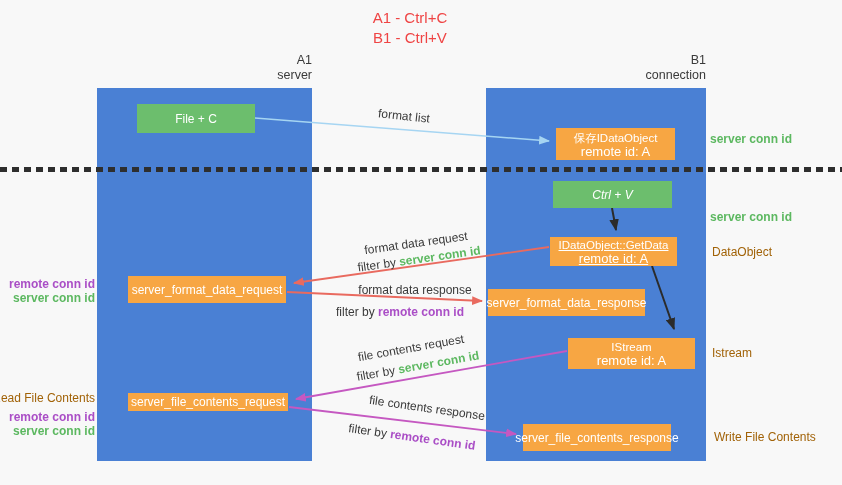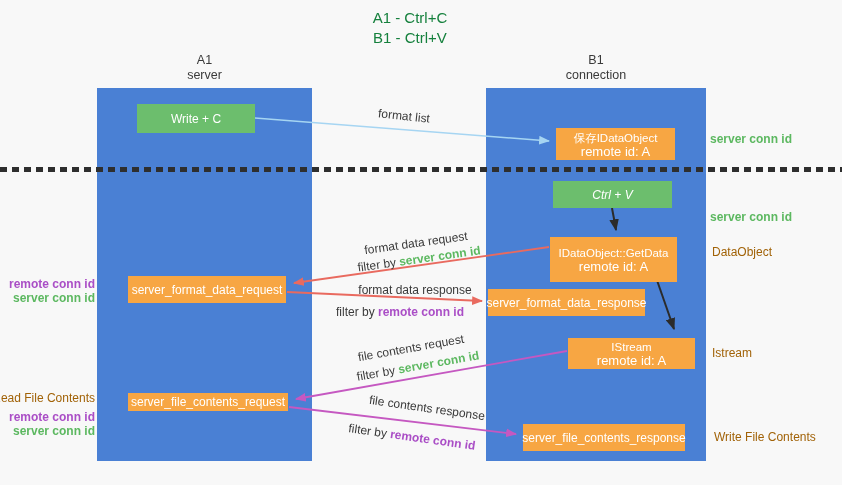--- a/index.html
+++ b/index.html
@@ -1,26 +1,26 @@
 <!DOCTYPE html>
 <html><head>
 <meta charset="utf-8">
 <style>
   html,body{margin:0;padding:0;}
   body{background:#f8f8f8;font-family:"Liberation Sans",sans-serif;}
   .canvas{position:relative;width:842px;height:485px;background:#f8f8f8;overflow:hidden;}
 
   .title{position:absolute;left:310px;top:8px;width:200px;text-align:center;
-         font-size:15px;line-height:20px;color:#15803d;}
+         font-size:15px;line-height:20px;color:#ef4444;}
 
   .lane{position:absolute;background:#4a80d4;}
   .lane-left{left:97px;top:88px;width:215px;height:373px;}
   .lane-right{left:486px;top:88px;width:220px;height:373px;}
 
-  .lane-header{position:absolute;top:53px;text-align:center;font-size:12.5px;
+  .lane-header{position:absolute;top:53px;text-align:right;font-size:12.5px;
                line-height:15px;color:#3a3a3a;}
   .lane-header.lh-left{left:97px;width:215px;}
   .lane-header.lh-right{left:486px;width:220px;}
 
   .dotted{position:absolute;left:0;top:167px;width:842px;height:5px;
           background:repeating-linear-gradient(90deg,#2e2e2e 0 7px,transparent 7px 12px);}
 
   .node{position:absolute;display:flex;flex-direction:column;align-items:center;
         justify-content:center;color:#ffffff;text-align:center;}
   .node-green{background:#6cbe6d;}
@@ -80,46 +80,46 @@
     </defs>
     <line x1="255" y1="118" x2="549" y2="141" stroke="#a6d5f2" stroke-width="1.6" marker-end="url(#mBlue)"></line>
     <line x1="612" y1="208" x2="616" y2="230" stroke="#2b2b2b" stroke-width="2" marker-end="url(#mBlack)"></line>
     <line x1="652" y1="266" x2="674" y2="329" stroke="#2b2b2b" stroke-width="2" marker-end="url(#mBlack)"></line>
     <line x1="549" y1="247" x2="294" y2="283" stroke="#e96a5f" stroke-width="1.8" marker-end="url(#mRed)"></line>
     <line x1="287" y1="292" x2="482" y2="301" stroke="#e96a5f" stroke-width="1.8" marker-end="url(#mRed)"></line>
     <line x1="567" y1="351" x2="296" y2="399" stroke="#c558c1" stroke-width="1.8" marker-end="url(#mMag)"></line>
     <line x1="289" y1="407" x2="516" y2="434" stroke="#c558c1" stroke-width="1.8" marker-end="url(#mMag)"></line>
   </svg>
 
-  <div class="node node-green node-single" style="left:137px;top:104px;width:118px;height:29px;">Write + C</div>
+  <div class="node node-green node-single" style="left:137px;top:104px;width:118px;height:29px;">File + C</div>
 
   <div class="node node-orange" style="left:556px;top:128px;width:119px;height:32px;">
     <div class="l1">保存IDataObject</div>
     <div class="l2">remote id: A</div>
   </div>
 
   <div class="node node-green node-single" style="left:553px;top:181px;width:119px;height:27px;font-style:italic;">Ctrl + V</div>
 
-  <div class="node node-orange" style="left:550px;top:237px;width:127px;height:45px;">
+  <div class="node node-orange" style="left:550px;top:237px;width:127px;height:29px;text-decoration:underline;">
     <div class="l1">IDataObject::GetData</div>
     <div class="l2">remote id: A</div>
   </div>
 
   <div class="node node-orange node-single" style="left:488px;top:289px;width:157px;height:27px;">server_format_data_response</div>
 
   <div class="node node-orange node-single" style="left:128px;top:276px;width:158px;height:27px;">server_format_data_request</div>
 
   <div class="node node-orange" style="left:568px;top:338px;width:127px;height:31px;">
     <div class="l1">IStream</div>
     <div class="l2">remote id: A</div>
   </div>
 
   <div class="node node-orange node-single" style="left:128px;top:393px;width:160px;height:18px;">server_file_contents_request</div>
 
-  <div class="node node-orange node-single" style="left:523px;top:424px;width:162px;height:27px;">server_file_contents_response</div>
+  <div class="node node-orange node-single" style="left:523px;top:424px;width:148px;height:27px;">server_file_contents_response</div>
 
   <div class="slabel green-t" style="left:710px;top:132px;">server conn id</div>
   <div class="slabel green-t" style="left:710px;top:210px;">server conn id</div>
   <div class="slabel" style="left:712px;top:245px;">DataObject</div>
   <div class="slabel" style="left:712px;top:346px;">Istream</div>
   <div class="slabel" style="left:714px;top:430px;">Write File Contents</div>
 
   <div class="slabel purple-t right-align" style="right:747px;top:277px;">remote conn id</div>
   <div class="slabel green-t right-align" style="right:747px;top:291px;">server conn id</div>
   <div class="slabel right-align" style="right:747px;top:391px;">Read File Contents</div>

